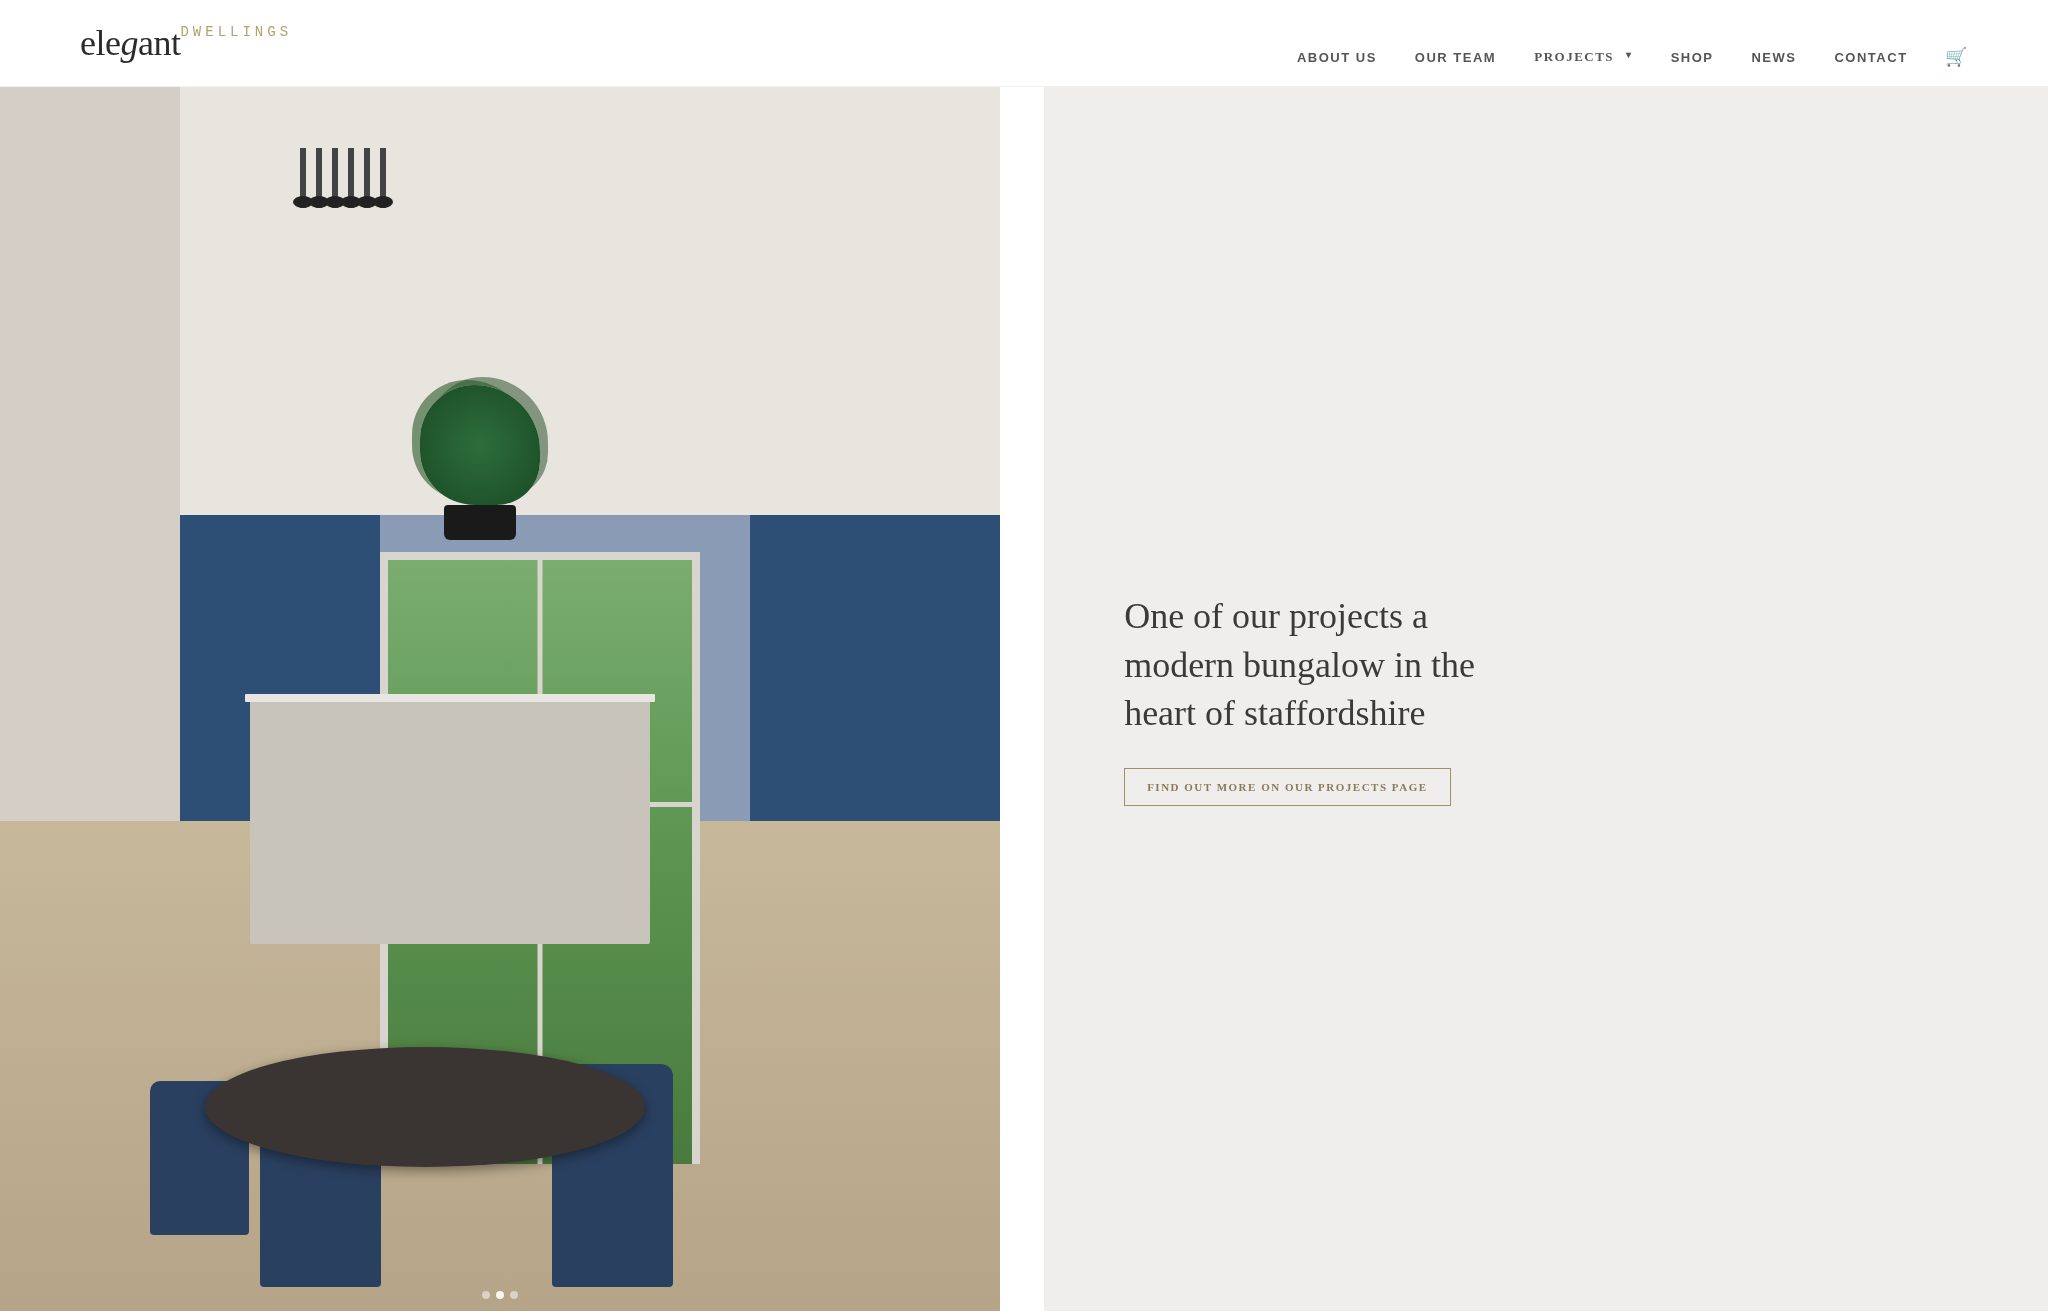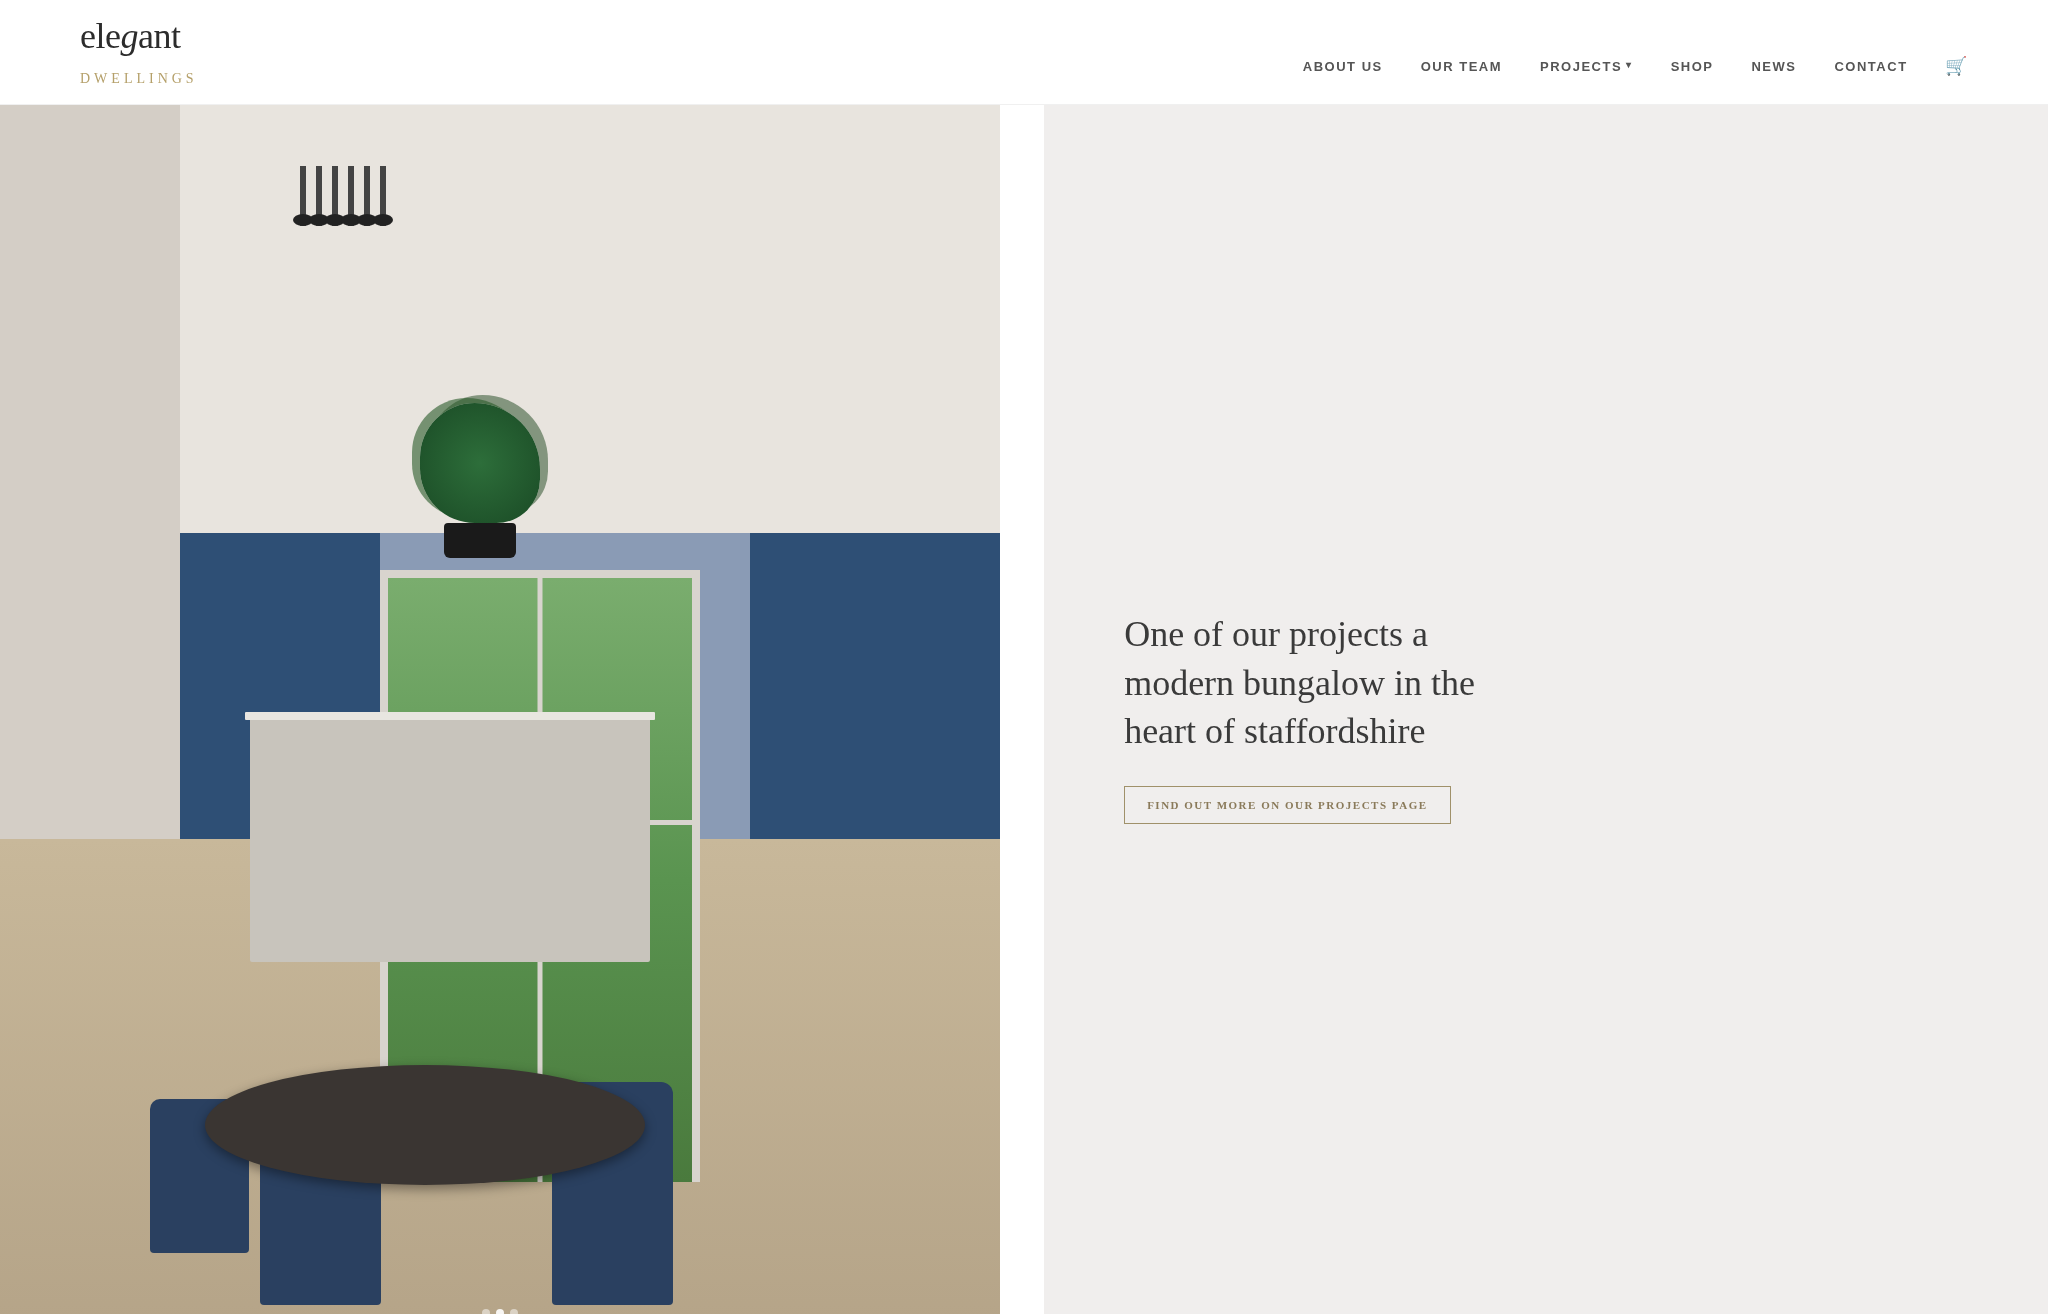--- a/index.html
+++ b/index.html
@@ -21,44 +21,44 @@
       justify-content: space-between;
       padding: 18px 80px;
       background: #fff;
       border-bottom: 1px solid #f0f0f0;
       position: relative;
       z-index: 10;
     }
 
     .logo-container {
       display: flex;
-      flex-direction: column;
+      flex-direction: row;
       line-height: 1;
     }
 
     .logo-elegant {
       font-family: 'Georgia', serif;
       font-size: 36px;
       font-weight: 400;
       color: #2c2c2c;
       letter-spacing: -0.5px;
     }
 
     .logo-elegant em {
       font-style: italic;
     }
 
     .logo-dwellings {
-      font-family: Liberation Serif, serif;
+      font-family: Liberation Mono, monospace;
       font-size: 14px;
       font-weight: 400;
       letter-spacing: 4px;
       color: #b5a06a;
       text-transform: uppercase;
-      margin-top: 18px;
+      margin-top: 0;
     }
 
     
     nav {
       display: flex;
       align-items: center;
       gap: 38px;
       margin-top: 28px;
     }
 
@@ -69,21 +69,22 @@
       letter-spacing: 1.5px;
       text-transform: uppercase;
       color: #555;
       text-decoration: none;
       cursor: pointer;
     }
 
     .nav-link-projects {
       display: flex;
       align-items: flex-start;
-      gap: 4px;
+      gap: 12px;
+      font-family: Liberation Serif, serif;
     }
 
     .dropdown-arrow {
       font-size: 10px;
       color: #555;
     }
 
     .cart-icon {
       font-size: 18px;
       color: #555;

